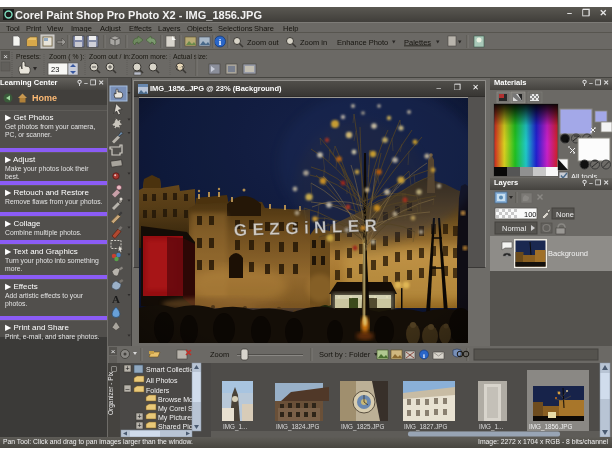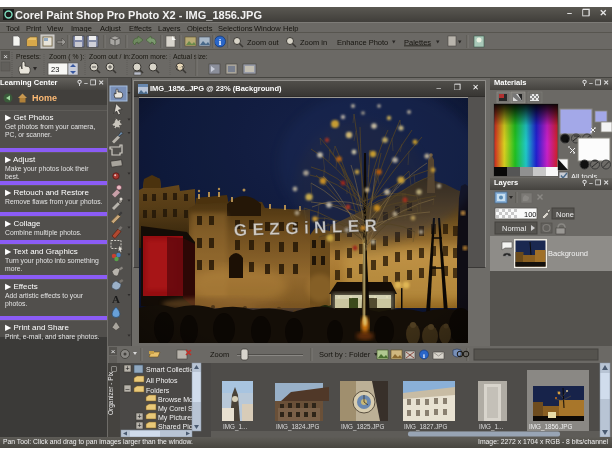--- a/index.html
+++ b/index.html
@@ -60,21 +60,21 @@
  <div id="menubar">
   <span style="left:6px">Tool</span>
       <span style="left:26px">Print</span>
       <span style="left:47px">View</span>
       <span style="left:71px">Image</span>
       <span style="left:100px">Adjust</span>
       <span style="left:129px">Effects</span>
       <span style="left:158px">Layers</span>
       <span style="left:187px">Objects</span>
       <span style="left:218px">Selections</span>
-      <span style="left:254px">Window</span>
+      <span style="left:254px">Share</span>
       <span style="left:283px">Help</span>
  </div>
  <div id="toolbar1">
   <svg width="612" height="17" style="position:absolute;left:0;top:0">
     <g>
 
      <path d="M13 3 h5 l2 2 v8 h-7 z" fill="#f4f4f0" stroke="#555" stroke-width="0.6"></path>
 
      <path d="M27 6 l3 -2 h7 v9 h-10 z" fill="#e8c06a" stroke="#7a5a20" stroke-width="0.6"></path>
      <path d="M27 7 h10 v6 h-10 z" fill="#d8a84a"></path>

